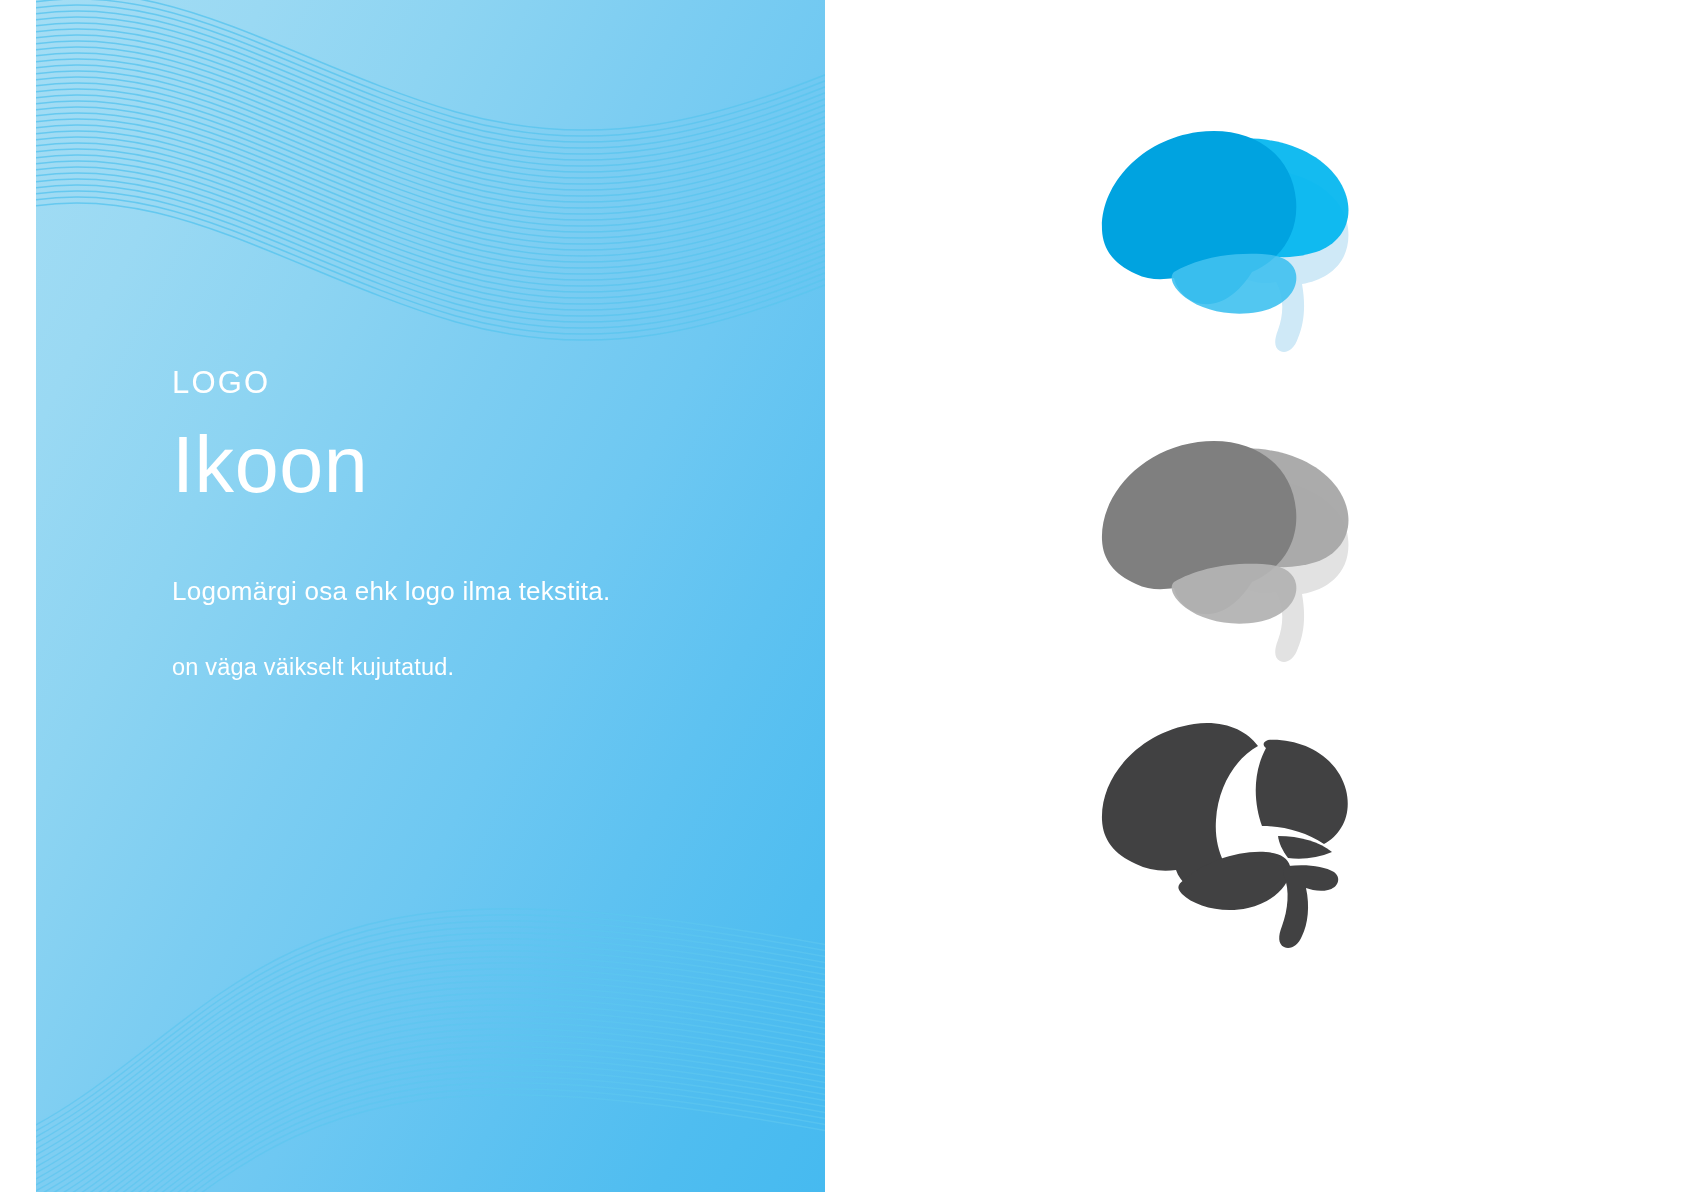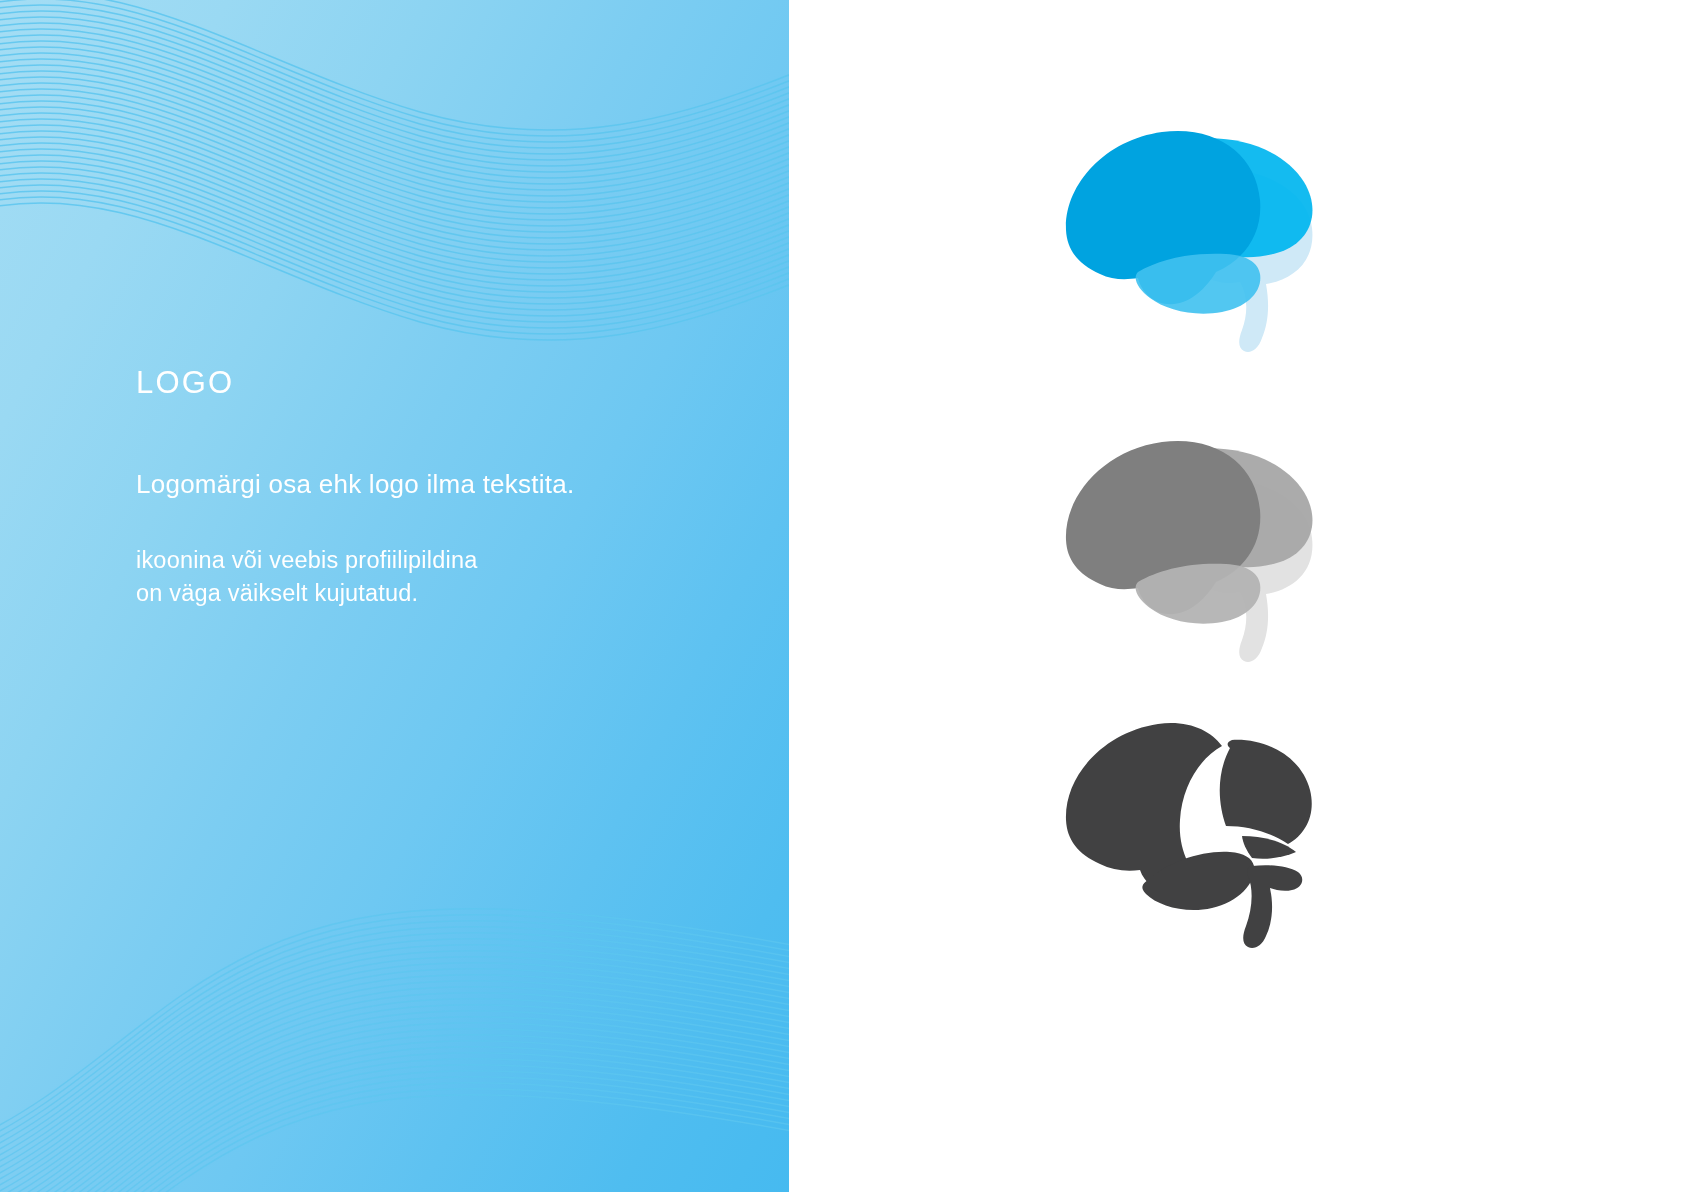--- a/index.html
+++ b/index.html
@@ -8,20 +8,21 @@
     width:1685px; height:1192px;
     background:#ffffff;
     font-family:"Liberation Sans", sans-serif;
     overflow:hidden;
   }
   .page {
     position:relative;
     width:1685px; height:948px;
     background:#ffffff;
     display:flex;
+    padding-left:36px;
   }
 
   
   .left-panel {
     position:relative;
     width:789px;
     height:1192px;
     overflow:hidden;
     background:
       linear-gradient(118deg,
@@ -191,25 +192,25 @@
             <use href="#waveBottom" y="164"></use>
           <use href="#waveBottom" y="170"></use>
             <use href="#waveBottom" y="176"></use>
         </g>
       </svg>
     </div>
 
     <div class="text-block">
       <div class="eyebrow">LOGO</div>
 
+      <h1 class="headline">Ikoon</h1>
 
       <p class="subtitle">Logomärgi osa ehk logo ilma tekstita.</p>
 
       <p class="body-copy">
-        <span>ikoonina või veebis profiilipildina</span>
         <span>on väga väikselt kujutatud.</span>
       </p>
     </div>
   </section>
 
   <section class="right-panel">
 
     <div class="logo-mark" id="mark-colour">
       <svg viewBox="0 0 290 250" aria-hidden="true">
 

